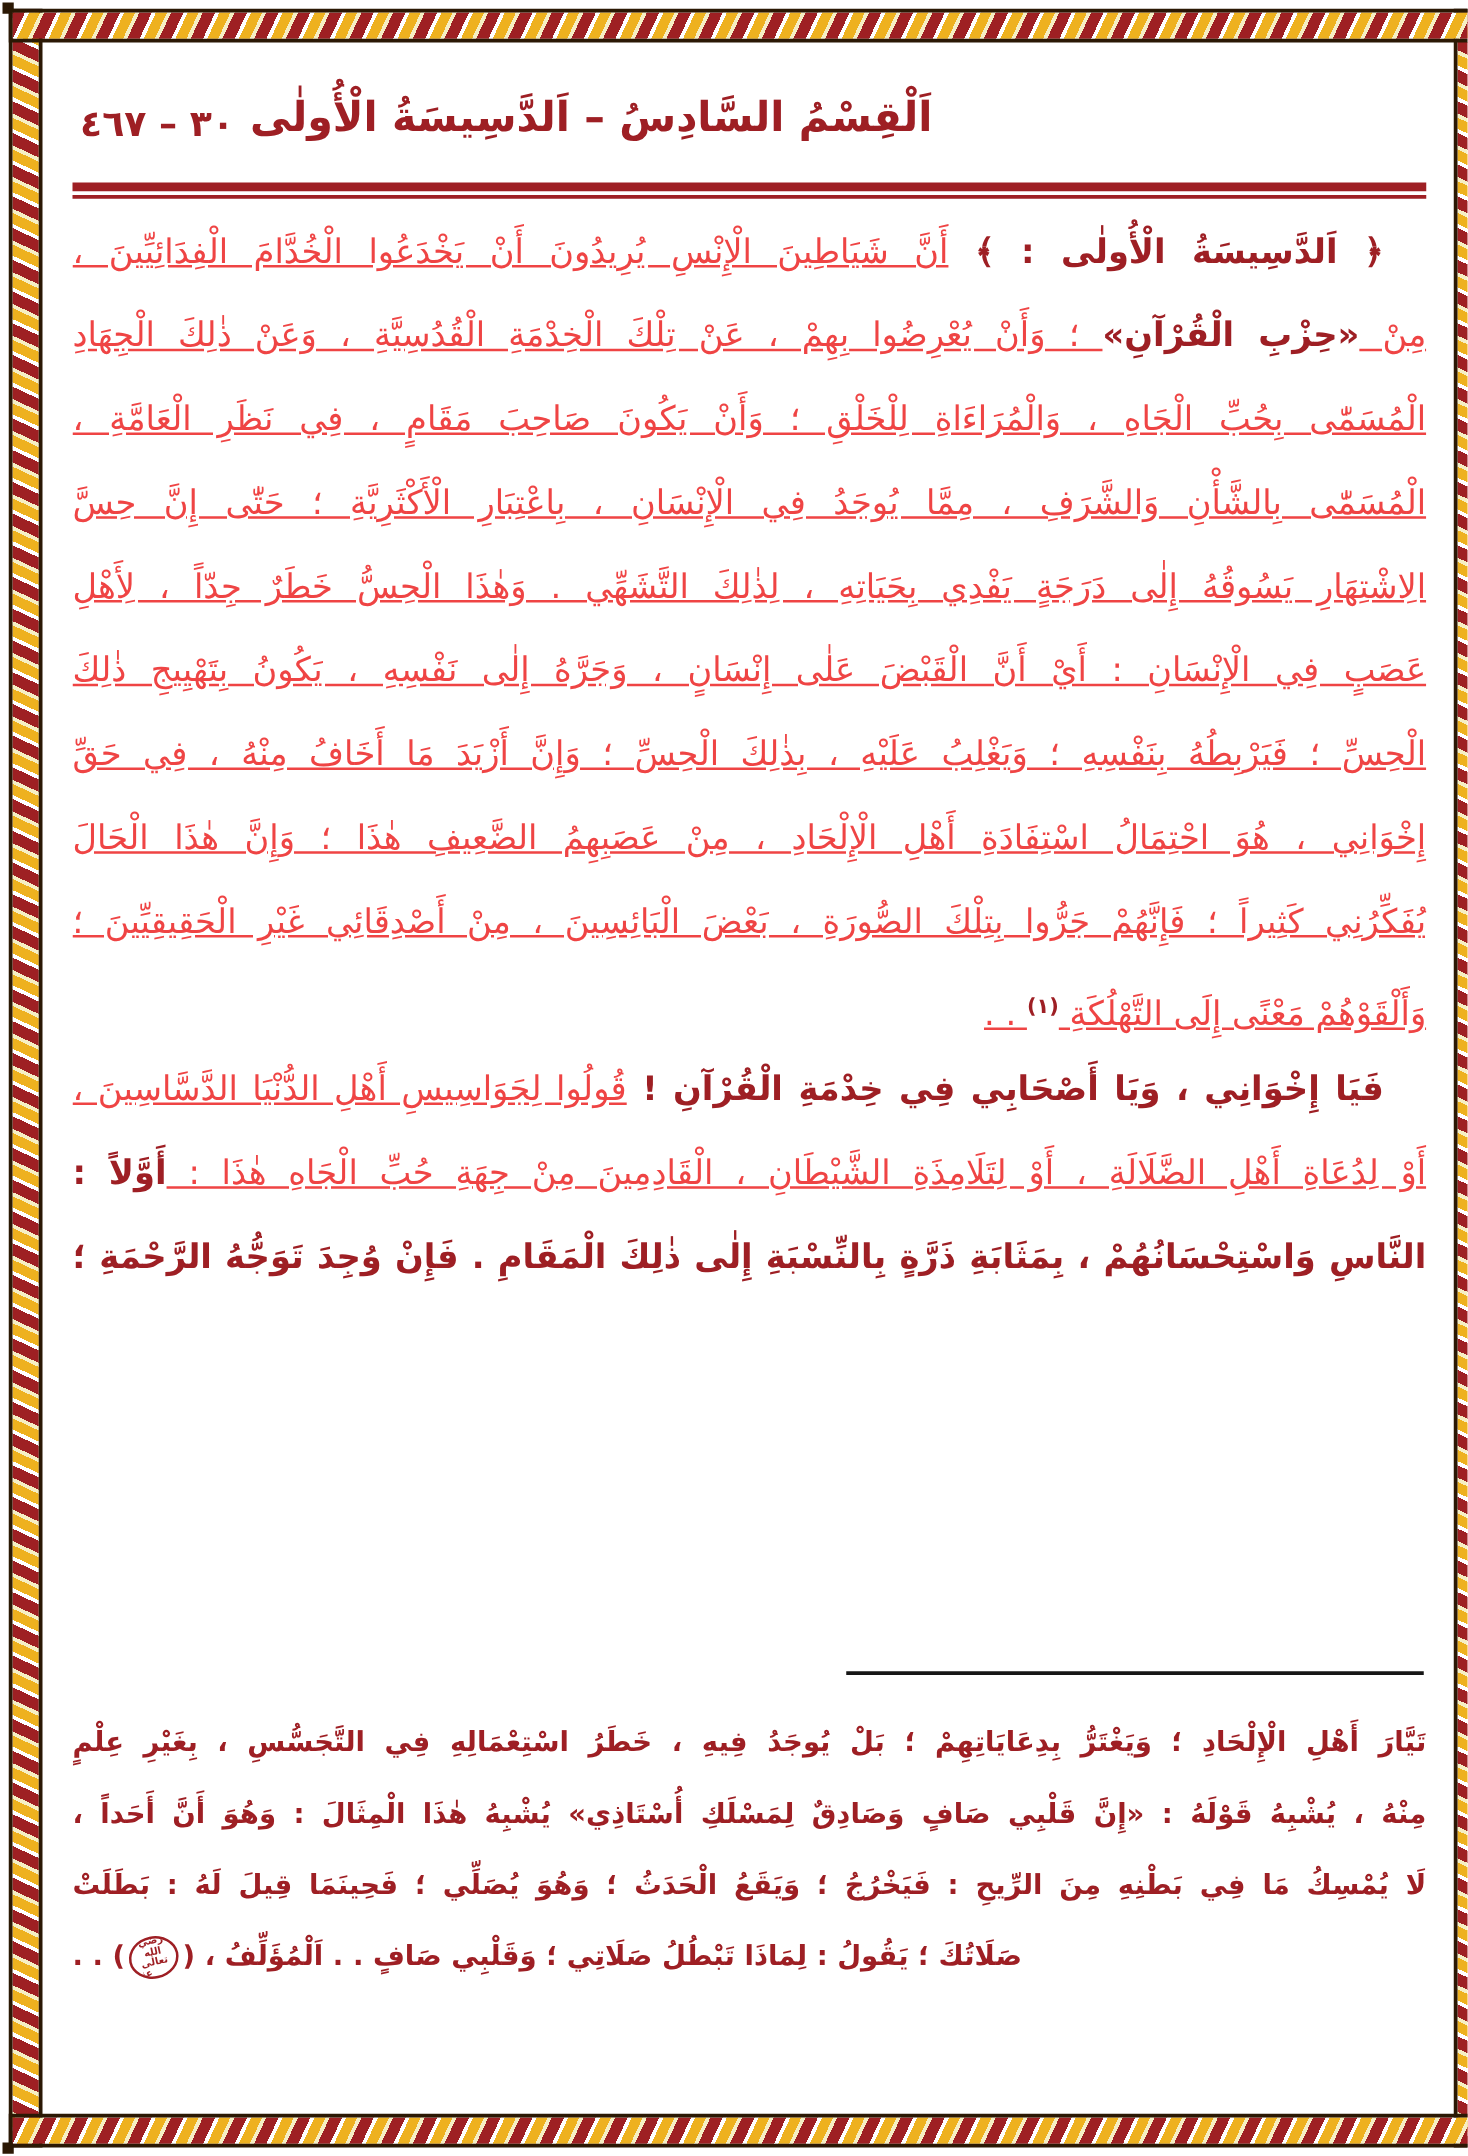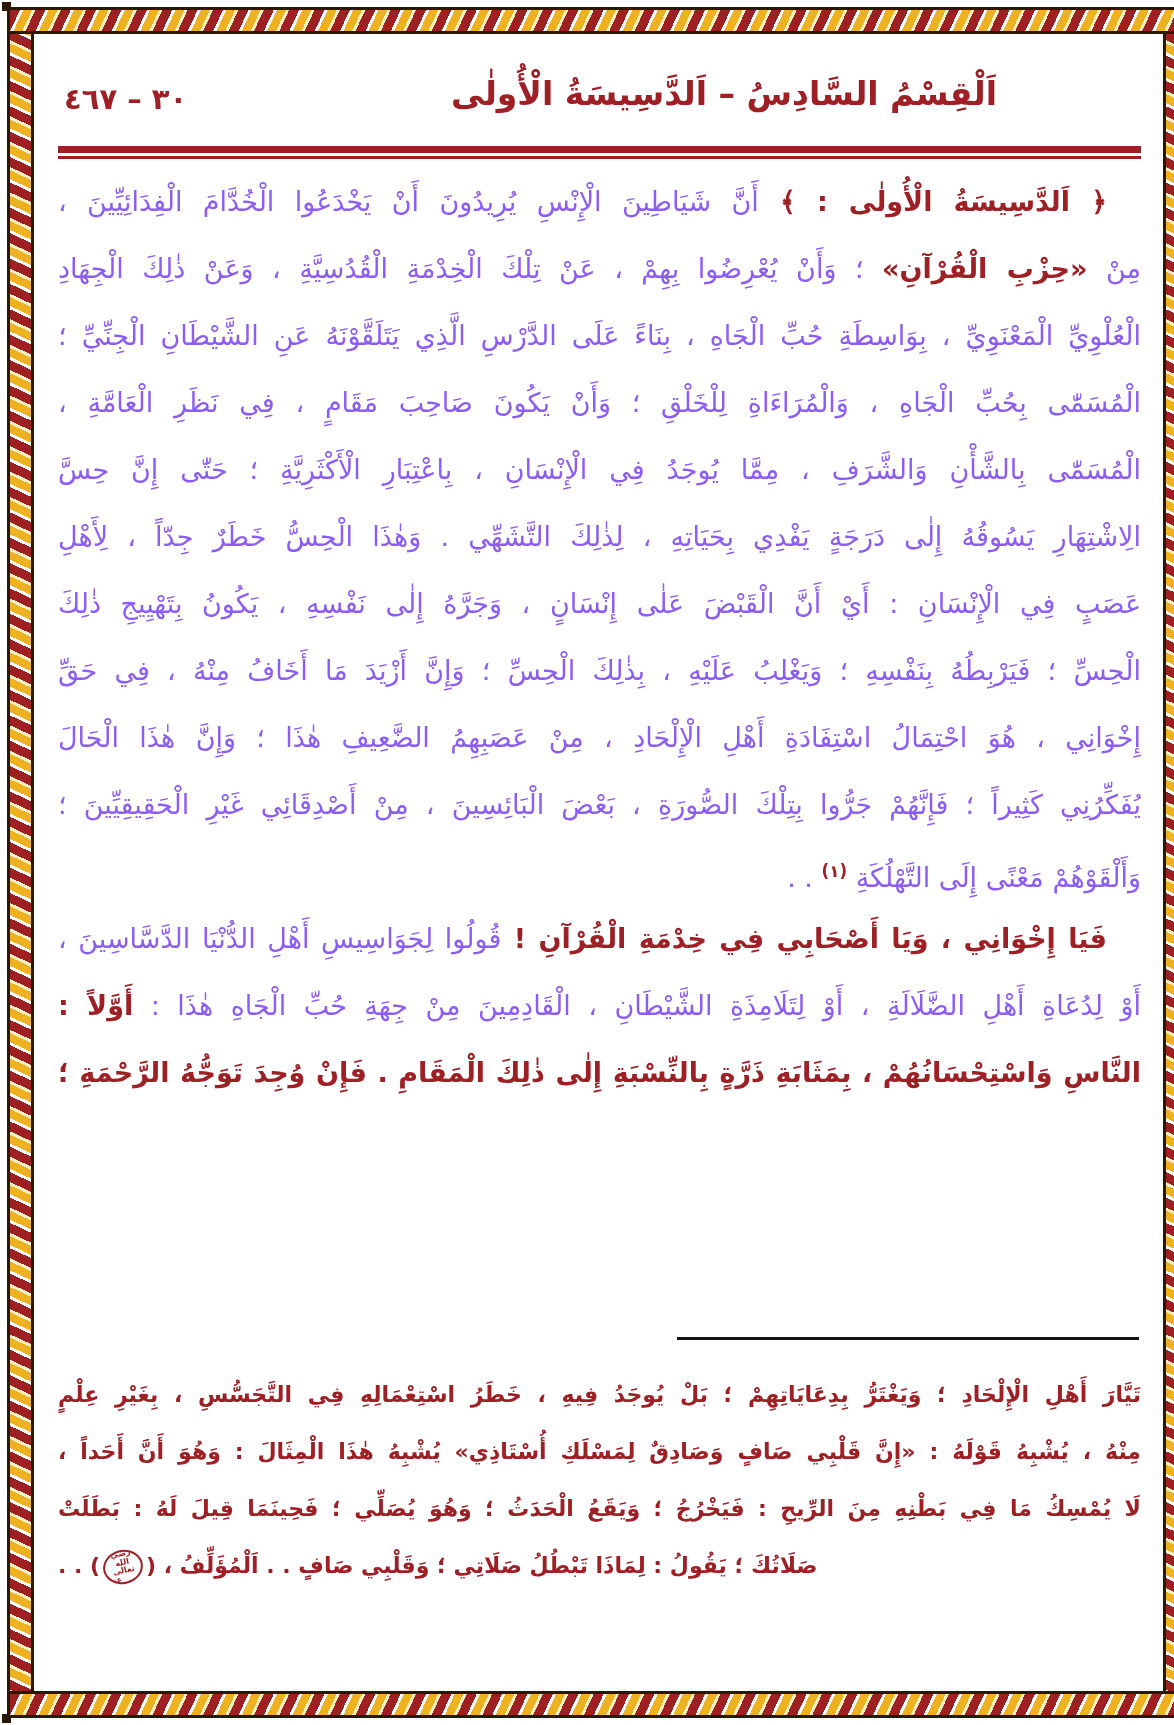--- a/index.html
+++ b/index.html
@@ -26,21 +26,21 @@
   .frame.bottom{bottom:7px;}
   .frame.left{left:7px;}
   .frame.right{right:7px;}
   .corner{position:absolute;width:9px;height:9px;background:#2b1804;}
   .corner.tl{top:2px;left:2px;} .corner.tr{top:2px;right:2px;}
   .corner.bl{bottom:2px;left:2px;} .corner.br{bottom:2px;right:2px;}
 
   
   .hdr-title{
     position:absolute;top:74px;left:200px;right:200px;
-    text-align:right;direction:rtl;
+    text-align:left;direction:rtl;
     font-size:33px;font-weight:bold;color:#9e1f24;
   }
   .hdr-num{
     position:absolute;top:82px;left:64px;
     direction:rtl;font-size:29px;font-weight:bold;color:#9e1f24;
   }
   .hdr-rule{
     position:absolute;top:146px;left:58px;right:56px;height:13px;
     border-top:7px solid #9e1f24;border-bottom:3px solid #9e1f24;
     box-sizing:border-box;
@@ -52,21 +52,21 @@
     direction:rtl;font-size:27px;color:#1c1c1c;
   }
   .bodytext .line{height:67px;line-height:67px;}
   .line{
     text-align:justify;text-align-last:justify;
     white-space:normal;overflow:hidden;
   }
   .line.indent{padding-right:34px;}
   .line.end{text-align:center;text-align-last:right;}
   .line.end-left{text-align:left;text-align-last:left;}
-  .k{color:#8b5cf6;}
+  .k{color:#ef4444;text-decoration:underline;}
   .r{color:#9e1f24;font-weight:bold;}
   .sup{color:#9e1f24;font-weight:bold;font-size:0.62em;vertical-align:super;}
 
   
   .fn-sep{position:absolute;top:1337px;right:58px;width:462px;height:3px;background:#161616;}
   .footnote{
     position:absolute;top:1366px;left:58px;right:56px;
     direction:rtl;font-size:22px;color:#9e1f24;font-weight:bold;
   }
   .footnote .line{height:57px;line-height:57px;}
@@ -96,21 +96,20 @@
   <div class="hdr-num">٣٠ – ٤٦٧</div>
   <div class="hdr-title">اَلْقِسْمُ السَّادِسُ – اَلدَّسِيسَةُ الْأُولٰى</div>
   <div class="hdr-rule"></div>
 
   <div class="bodytext" dir="rtl">
 
       <div class="line indent"><span class="r">﴿ اَلدَّسِيسَةُ الْأُولٰى : ﴾ </span><span class="k">أَنَّ شَيَاطِينَ الْإِنْسِ يُرِيدُونَ أَنْ يَخْدَعُوا الْخُدَّامَ الْفِدَائِيِّينَ ،</span></div>
 
       <div class="line"><span class="k">مِنْ </span><span class="r">«حِزْبِ الْقُرْآنِ»</span><span class="k"> ؛ وَأَنْ يُعْرِضُوا بِهِمْ ، عَنْ تِلْكَ الْخِدْمَةِ الْقُدُسِيَّةِ ، وَعَنْ ذٰلِكَ الْجِهَادِ</span></div>
 
-      <div class="line"><span class="k">الْعُلْوِيِّ الْمَعْنَوِيِّ ، بِوَاسِطَةِ حُبِّ الْجَاهِ ، بِنَاءً عَلَى الدَّرْسِ الَّذِي يَتَلَقَّوْنَهُ عَنِ الشَّيْطَانِ الْجِنِّيِّ ؛</span></div>
 
 
       <div class="line"><span class="k">الْمُسَمّٰى بِحُبِّ الْجَاهِ ، وَالْمُرَاءَاةِ لِلْخَلْقِ ؛ وَأَنْ يَكُونَ صَاحِبَ مَقَامٍ ، فِي نَظَرِ الْعَامَّةِ ،</span></div>
 
       <div class="line"><span class="k">الْمُسَمّٰى بِالشَّأْنِ وَالشَّرَفِ ، مِمَّا يُوجَدُ فِي الْإِنْسَانِ ، بِاعْتِبَارِ الْأَكْثَرِيَّةِ ؛ حَتّٰى إِنَّ حِسَّ</span></div>
 
       <div class="line"><span class="k">الِاشْتِهَارِ يَسُوقُهُ إِلٰى دَرَجَةٍ يَفْدِي بِحَيَاتِهِ ، لِذٰلِكَ التَّشَهِّي . وَهٰذَا الْحِسُّ خَطَرٌ جِدّاً ، لِأَهْلِ</span></div>
 
 
       <div class="line"><span class="k">عَصَبٍ فِي الْإِنْسَانِ : أَيْ أَنَّ الْقَبْضَ عَلٰى إِنْسَانٍ ، وَجَرَّهُ إِلٰى نَفْسِهِ ، يَكُونُ بِتَهْيِيجِ ذٰلِكَ</span></div>

